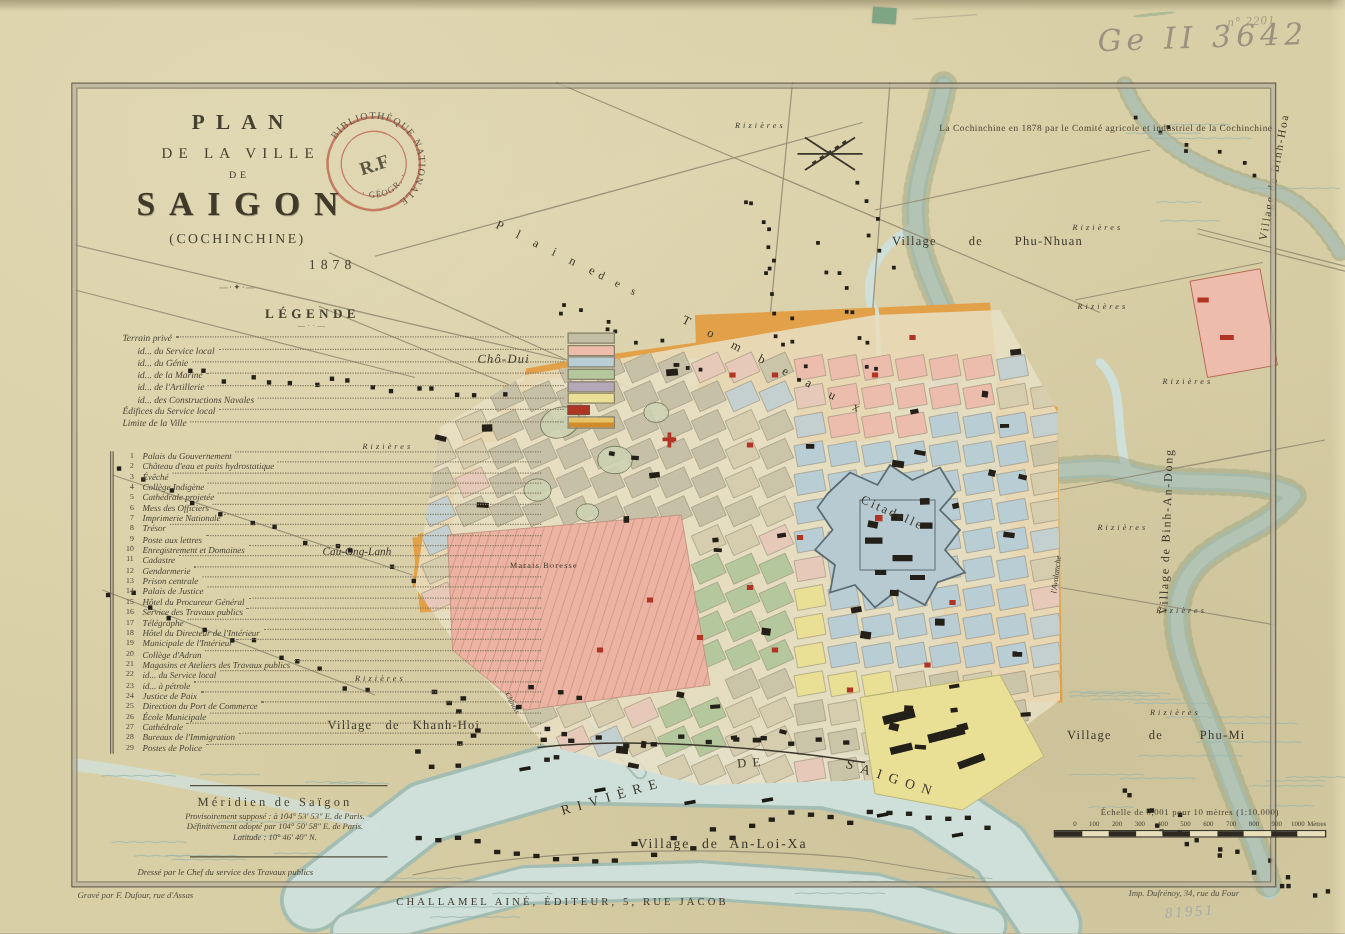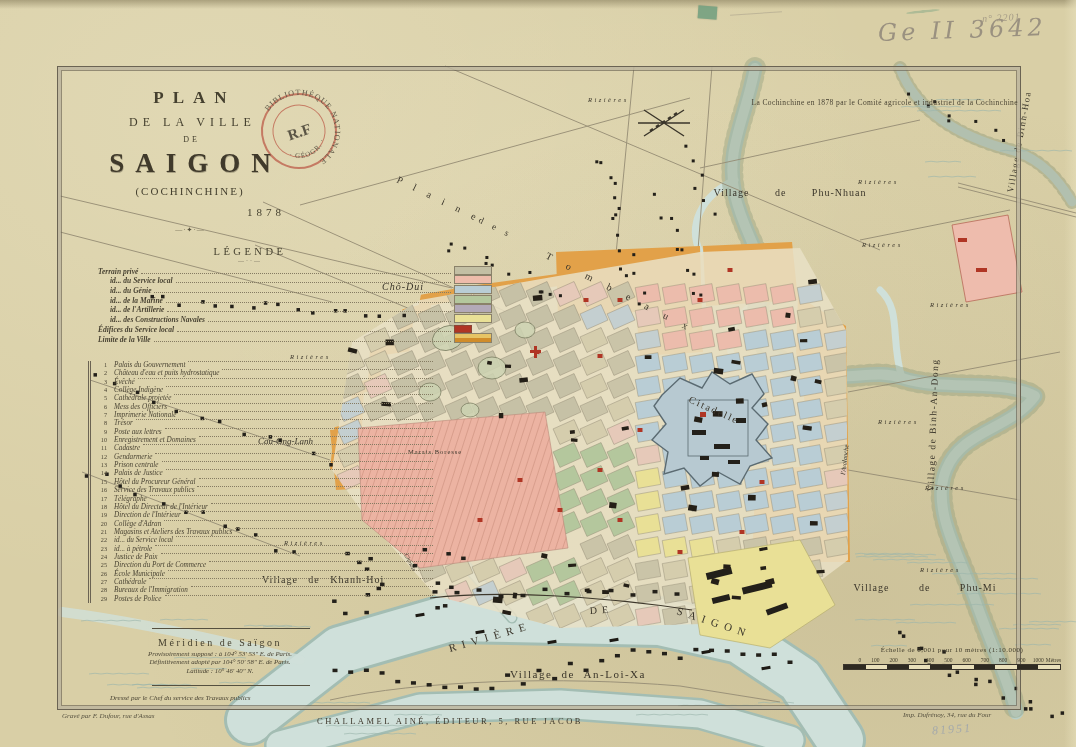--- a/index.html
+++ b/index.html
@@ -30,24 +30,24 @@
   
   .title-block{left:95px;top:88px;width:190px;text-align:center;color:#45402f;}
   .t-plan{font-size:17px;letter-spacing:9px;font-weight:bold;text-indent:9px;}
   .t-ville{font-size:12px;letter-spacing:5px;margin-top:7px;text-indent:5px;}
   .t-de{font-size:8px;letter-spacing:3px;margin-top:5px;text-indent:3px;}
   .t-city{font-size:27px;letter-spacing:11px;font-weight:bold;margin-top:4px;text-indent:11px;color:#403a2b;text-shadow:.5px .5px 0 rgba(64,58,43,.35);}
   .t-region{font-size:11px;letter-spacing:2px;margin-top:6px;}
   .t-year{font-size:11px;letter-spacing:4px;margin-top:9px;text-indent:4px;text-align:right;}
   .orn{font-size:7px;color:#5a5440;margin-top:8px;letter-spacing:1px;}
   
-  .legend-title{left:95px;top:246px;width:310px;text-align:center;font-size:10.5px;letter-spacing:3.5px;font-weight:normal;color:#45402f;}
+  .legend-title{left:95px;top:246px;width:310px;text-align:center;font-size:10.5px;letter-spacing:3.5px;font-weight:bold;color:#45402f;}
   .legend-orn{left:95px;top:258px;width:310px;text-align:center;font-size:6px;color:#6a6353;letter-spacing:2px;}
   .legend{left:98px;top:266px;width:394px;}
-  .lrow{display:flex;align-items:flex-end;height:9.7px;font-weight:bold;}
+  .lrow{display:flex;align-items:center;height:9.7px;}
   .llab{font-size:7.5px;font-style:italic;color:#4a4434;white-space:nowrap;}
   .llab.ind{margin-left:12px;}
   .lead{flex:1;border-bottom:1px dotted #857b62;margin:0 3px 2px 3px;min-width:8px;}
   .sw{width:36px;height:7px;border:.5px solid #8a816a;margin-bottom:1px;}
   .sw.small{width:16px;height:6px;margin-right:20px;border-color:#8a4636;}
   .sw.band{height:8px;}
   
   .index{left:88px;top:361px;width:342px;border-left:3px double #6b6353;padding-left:3px;}
   .irow{display:flex;align-items:flex-start;height:8.35px;}
   .inum{width:13px;text-align:right;font-size:6.2px;color:#4a4434;}
@@ -920,21 +920,21 @@
         <span class="ilab">Télégraphe</span>
         <span class="lead"></span>
       </div>
       <div class="irow">
         <span class="inum">18</span>
         <span class="ilab">Hôtel du Directeur de l'Intérieur</span>
         <span class="lead"></span>
       </div>
       <div class="irow">
         <span class="inum">19</span>
-        <span class="ilab">Direction de l'Intérieur</span>
+        <span class="ilab">Municipale de l'Intérieur</span>
         <span class="lead"></span>
       </div>
       <div class="irow">
         <span class="inum">20</span>
         <span class="ilab">Collège d'Adran</span>
         <span class="lead"></span>
       </div>
       <div class="irow">
         <span class="inum">21</span>
         <span class="ilab">Magasins et Ateliers des Travaux publics</span>

